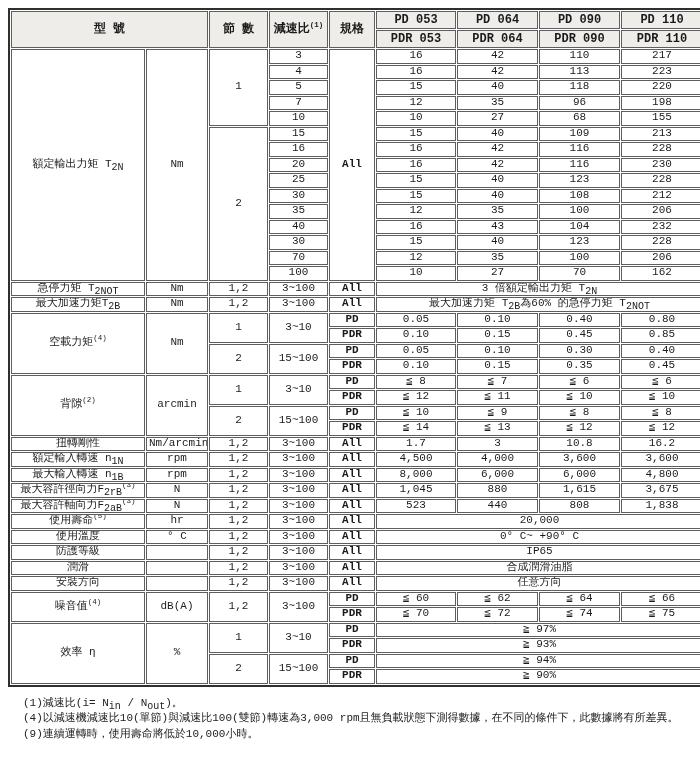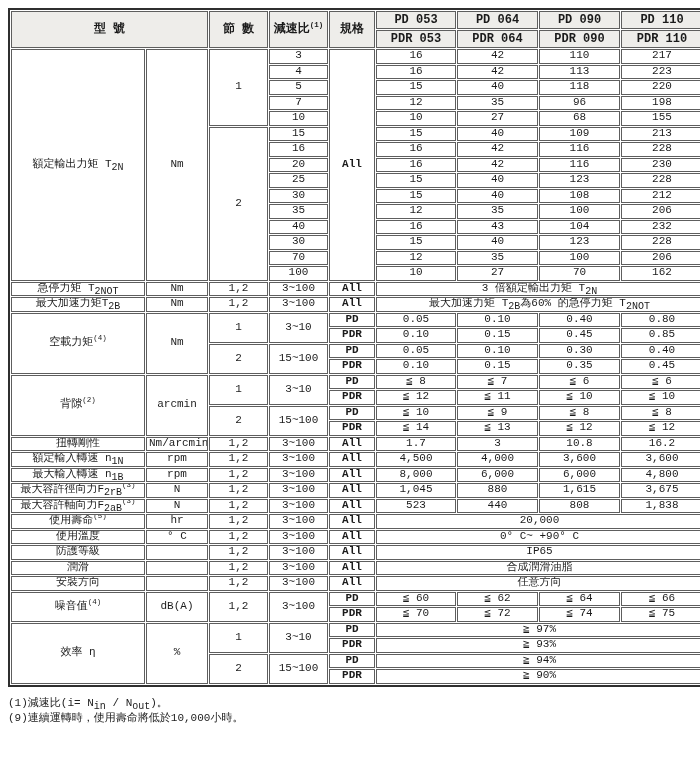--- a/index.html
+++ b/index.html
@@ -39,21 +39,21 @@
     height:18px;
   }
   td.lbl { text-align:left; padding-left:5px; font-size:11.5px; }
   td.unit { font-size:11px; }
   td.mid  { font-size:11px; }
   td.spec { font-weight:bold; font-size:11px; }
   td.val  { font-size:11px; }
   sub { font-size:10px; line-height:0; }
   sup { font-size:7.5px; line-height:0; }
 
-  .footnotes { margin-top:9px; font-size:11px; line-height:15.5px; color:#222222; }
+  .footnotes { margin-top:9px; font-size:11px; line-height:15.5px; color:#222222;margin-left:15px; }
   .footnotes .fn { white-space:nowrap; }
 </style>
 </head>
 <body>
 
 <div class="page">
 
   <table class="spec">
     <colgroup>
       <col style="width:134px">
@@ -412,16 +412,17 @@
         </tr>
         <tr>
           <td class="spec">PDR</td>
           <td class="val" colspan="4">≧ 90%</td>
         </tr>
       </tbody>
   </table>
 
   <div class="footnotes">
       <div class="fn">(1)減速比(i= N<sub>in</sub> / N<sub>out</sub>)。</div>
+      <div class="fn">(4)以減速機減速比10(單節)與減速比100(雙節)轉速為3,000 rpm且無負載狀態下測得數據，在不同的條件下，此數據將有所差異。</div>
       <div class="fn">(9)連續運轉時，使用壽命將低於10,000小時。</div>
     </div>
 
 </div>
 
 </body></html>

